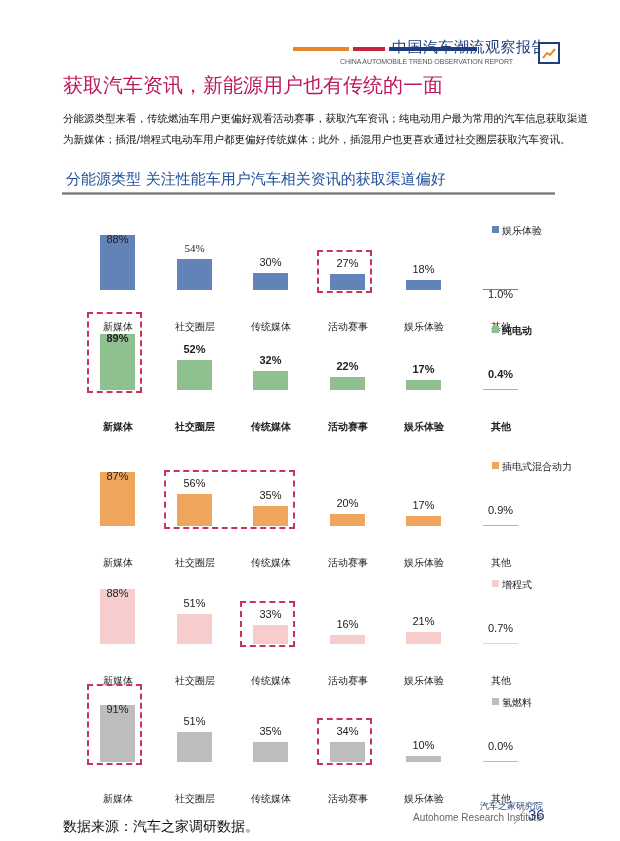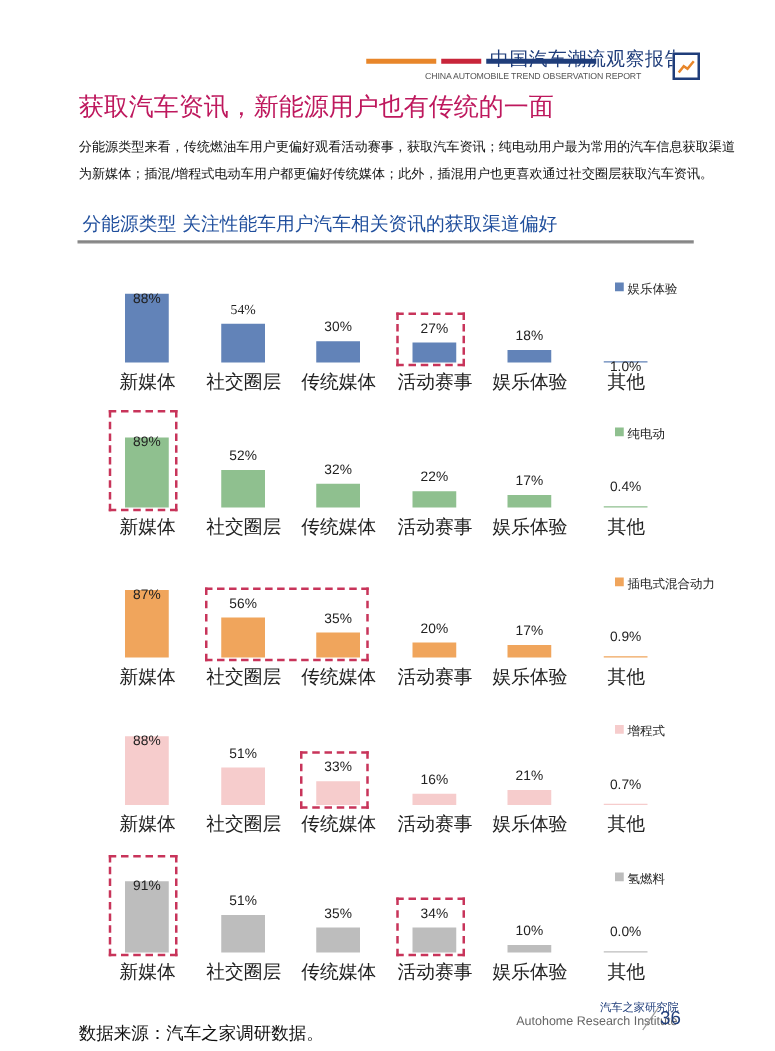--- a/index.html
+++ b/index.html
@@ -11,21 +11,21 @@
   .hdr-sub { position: absolute; top: 58px; left: 340px; font-size: 7px; color: #555; letter-spacing: -0.1px; white-space: nowrap; font-family: "Liberation Sans", sans-serif; }
   .hdr-icon { position: absolute; top: 42px; left: 538px; width: 22px; height: 22px; border: 2px solid #1f3d7a; background: #fff; }
   .hdr-icon svg { position: absolute; left: 1px; top: 1px; }
   .page-title { position: absolute; top: 72px; left: 63px; font-size: 20px; color: #be185d; white-space: nowrap; }
   .intro { position: absolute; top: 108px; left: 63px; width: 530px; font-size: 10.5px; line-height: 21px; color: #111; }
   .chart-title { position: absolute; top: 170px; left: 66px; font-size: 15px; color: #1f4e9c; white-space: nowrap; }
   .rule { position: absolute; top: 192px; left: 62px; width: 493px; height: 3px; background: linear-gradient(#bbb, #777, #bbb); }
   .panel { position: absolute; left: 90px; width: 530px; height: 110px; }
   .bar { position: absolute; left: 10px; width: 35px; bottom: 0; }
   .val { position: absolute; left: 0; width: 55px; text-align: center; font-size: 11px; color: #222; font-family: "Liberation Sans", sans-serif; }
-  .cat { position: absolute; width: 80px; text-align: center; font-size: 15px; color: #222; }
+  .cat { position: absolute; width: 80px; text-align: center; font-size: 10px; color: #222; margin-top: 24px; }
   .legend { position: absolute; font-size: 10px; color: #222; white-space: nowrap; }
   .legend .sw { display: inline-block; width: 7px; height: 7px; margin-right: 3px; vertical-align: 1px; }
   .hl { position: absolute; border: 2px dashed #c8345a; }
   .source { position: absolute; top: 818px; left: 63px; font-size: 14px; color: #111; }
   .foot-cn { position: absolute; top: 800px; left: 480px; font-size: 9px; color: #1f3d7a; white-space: nowrap; text-align: right; }
   .foot-en { position: absolute; top: 812px; left: 413px; font-size: 10px; color: #666; white-space: nowrap; font-family: "Liberation Sans", sans-serif; }
   .foot-slash { position: absolute; top: 804px; left: 520px; width: 1px; height: 22px; background: #999; transform: rotate(35deg); }
   .foot-page { position: absolute; top: 806px; left: 528px; font-size: 15px; color: #1f3d7a; font-family: "Liberation Sans", sans-serif; }
 </style>
 </head>
@@ -65,21 +65,21 @@
       <div class="cat" style="left: 218px; top: 76px;">活动赛事</div>
       <div class="bar" style="background: rgb(98, 131, 184); left: 316px; top: 59.56px; height: 10.44px; bottom: auto;"></div>
       <div class="val" style="left: 306px; top: 42.56px;">18%</div>
       <div class="cat" style="left: 294px; top: 76px;">娱乐体验</div>
       <div class="bar" style="background: rgb(98, 131, 184); left: 393px; top: 69px; height: 1px; bottom: auto;"></div>
       <div class="val" style="left: 383px; top: 48px; margin-top: 20px;">1.0%</div>
       <div class="cat" style="left: 371px; top: 76px;">其他</div>
       <div class="legend" style="left: 402px; top: 4px;"><span class="sw" style="background:#6283b8"></span><span>娱乐体验</span></div>
       <div class="hl" style="border-color: rgb(200, 52, 90); left: 227px; width: 55px; top: 30.34px; height: 42.66px;"></div>
     </div>
-    <div class="panel" style="top: 336px;">
+    <div class="panel" style="top: 320px; font-weight: bold;">
       <div class="bar" style="background: rgb(143, 192, 143); left: 10px; top: 14.2504px; height: 55.7496px; bottom: auto;"></div>
       <div class="val" style="left: 0px; top: 12.2504px;">89%</div>
       <div class="cat" style="left: -12px; top: 76px;">新媒体</div>
       <div class="bar" style="background: rgb(143, 192, 143); left: 87px; top: 39.84px; height: 30.16px; bottom: auto;"></div>
       <div class="val" style="left: 77px; top: 22.84px;">52%</div>
       <div class="cat" style="left: 65px; top: 76px;">社交圈层</div>
       <div class="bar" style="background: rgb(143, 192, 143); left: 163px; top: 51.44px; height: 18.56px; bottom: auto;"></div>
       <div class="val" style="left: 153px; top: 34.44px;">32%</div>
       <div class="cat" style="left: 141px; top: 76px;">传统媒体</div>
       <div class="bar" style="background: rgb(143, 192, 143); left: 240px; top: 57.24px; height: 12.76px; bottom: auto;"></div>

